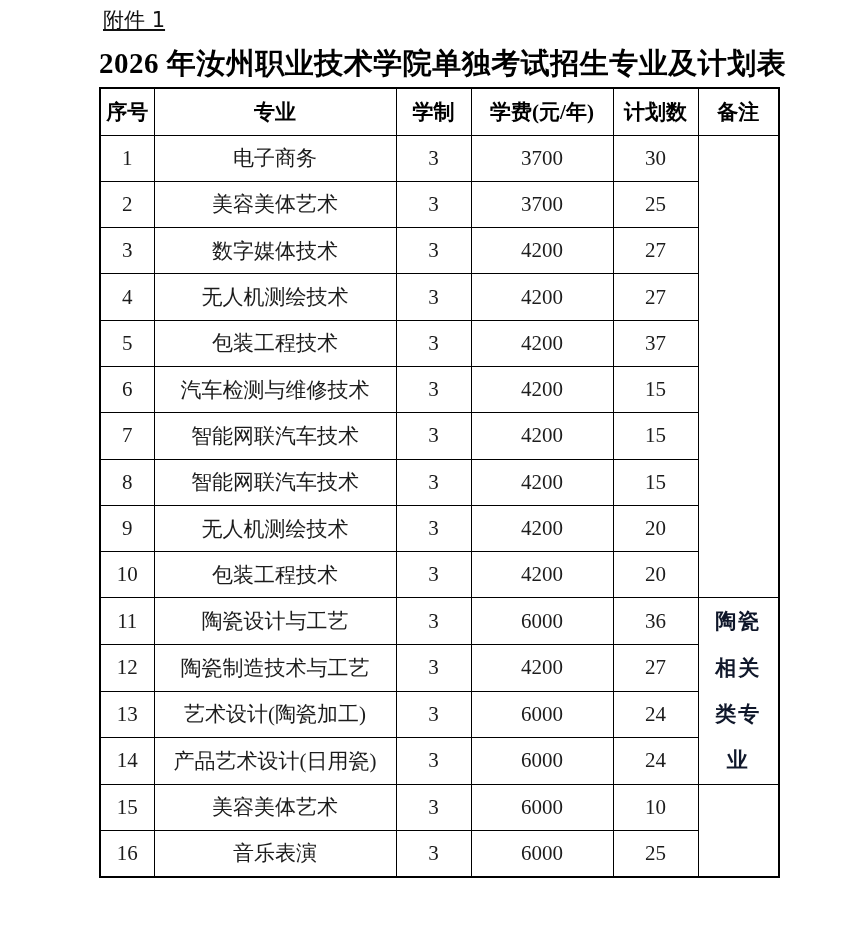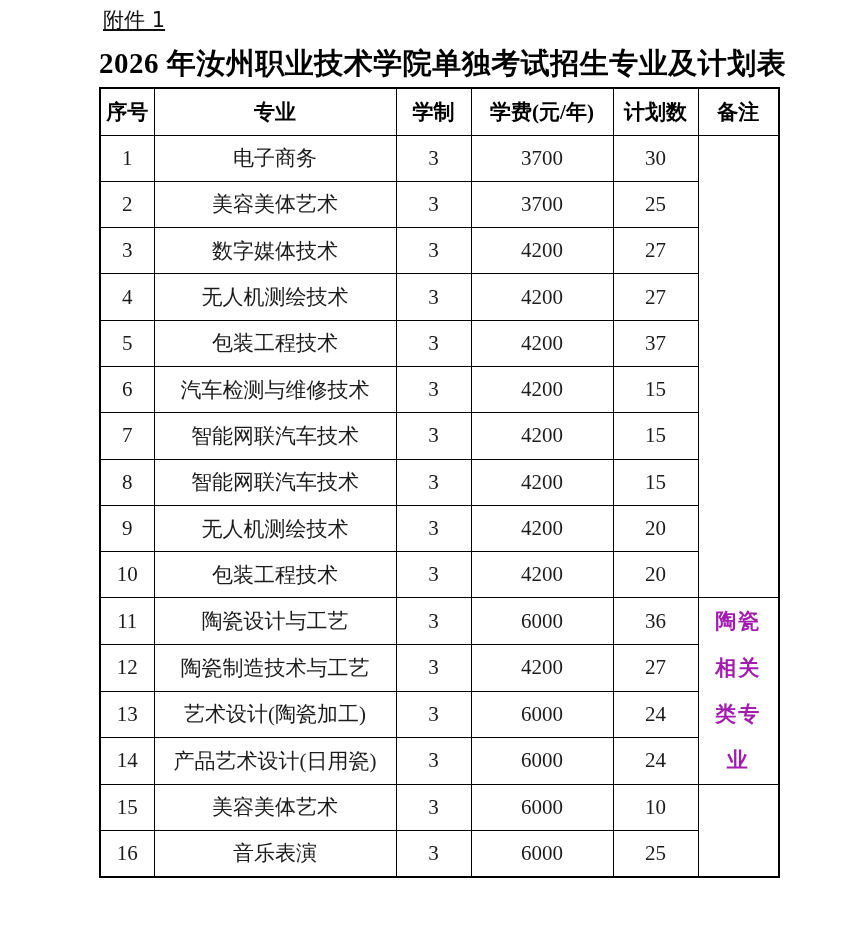--- a/index.html
+++ b/index.html
@@ -74,21 +74,21 @@
     vertical-align: middle;
   }
   .remark-text {
     width: 46px;
     margin: 0 auto;
     font-weight: bold;
     font-size: 21px;
     line-height: 46.3px;
     letter-spacing: 2px;
     text-align: center;
-    color: #a21caf;
+    color: #0f172a;
     word-break: break-all;
   }
 </style>
 </head>
 <body>
 
 <div class="attachment-label">附件 1</div>
 
 <div class="doc-title">2026 年汝州职业技术学院单独考试招生专业及计划表</div>
 

